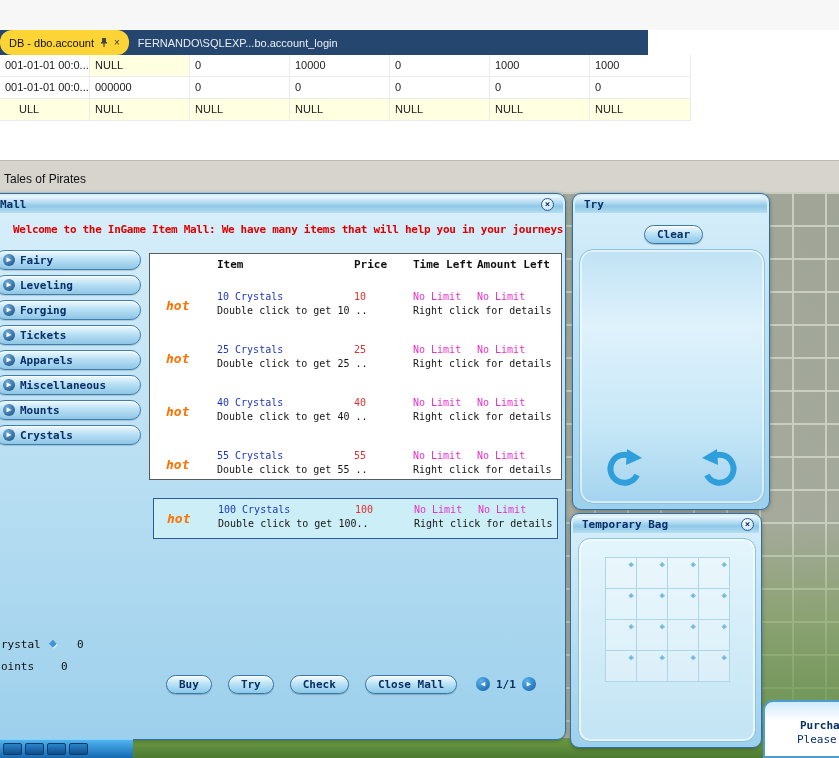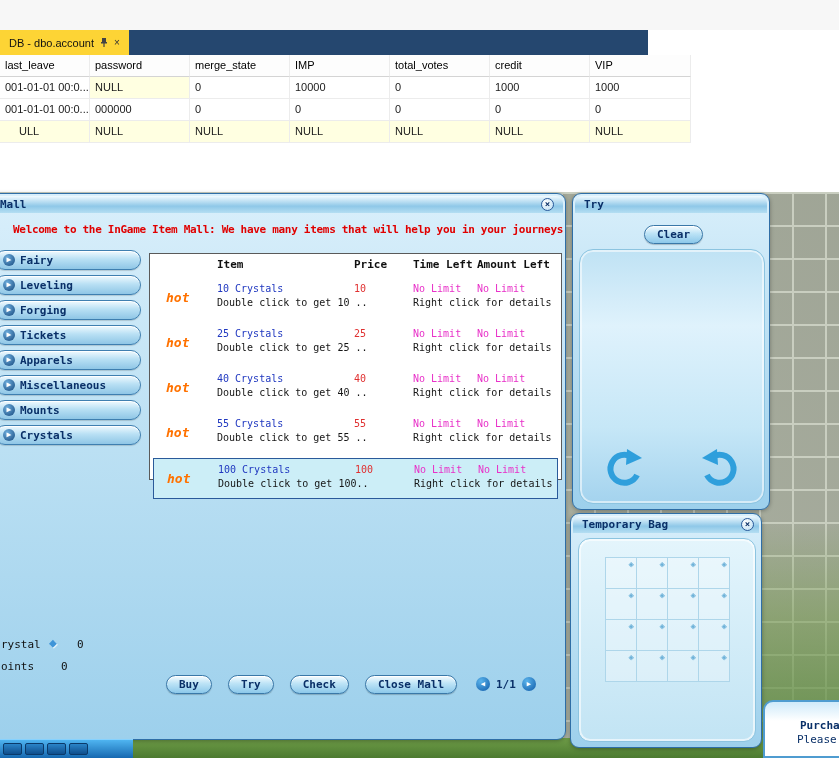--- a/index.html
+++ b/index.html
@@ -5,21 +5,21 @@
   * { margin:0; padding:0; box-sizing:border-box; }
   html,body { width:839px; height:758px; }
   #screen { position:relative; width:839px; height:758px; background:#ffffff; overflow:hidden;
             font-family:"Liberation Sans", sans-serif; }
 
   
   #top-white { position:absolute; left:0; top:0; width:839px; height:30px; background:#f7f7f7; }
   #tab-strip { position:absolute; left:0; top:30px; width:648px; height:25px; background:#25476f;
                display:flex; align-items:stretch; overflow:hidden; }
   .tab { display:flex; align-items:center; padding:0 9px; font-size:11px; color:#e8eef6; white-space:nowrap; }
-  .tab.active { background:#fdd435; color:#111; }
+  .tab.active { background:#fdd435; color:#111;border-radius:12px; }
   .tab-icon { margin-left:6px; font-size:10px; line-height:10px; color:#333; }
   .pin-icon svg { display:block; }
 
   #data-grid { position:absolute; left:0; top:55px; width:691px; background:#fff; }
   .grid-row { display:flex; height:22px; background:#fff; }
   .cell { height:22px; line-height:21px; padding-left:5px; font-size:11px; color:#1a1a1a;
           border-right:1px solid #ececec; border-bottom:1px solid #ececec;
           overflow:hidden; white-space:nowrap; }
   .grid-row.header .cell { border-bottom:1px solid #d4d4d4; color:#000; background:#fdfdfd; }
   .null-cell { background:#ffffe1; }
@@ -76,21 +76,21 @@
   .cat-arrow { position:absolute; left:7px; top:3px; width:12px; height:12px; border-radius:50%;
                background:radial-gradient(circle at 35% 30%, #6cacdc, #16497e);
                color:#fff; font-size:8px; line-height:12px; text-align:center; }
   .cat-label { font-size:11px; font-weight:bold; color:#0a3068; white-space:nowrap; }
 
   #item-list { position:absolute; left:160px; top:59px; width:413px; height:227px;
                background:#ffffff; border:1px solid #5a5a5a; }
   .list-head { position:absolute; top:4px; font-size:11px; font-weight:bold; color:#101010; }
   #lh-item { left:67px; } #lh-price { left:204px; } #lh-time { left:263px; } #lh-amount { left:327px; }
   #item-rows { position:absolute; left:0; top:20px; width:100%; }
-  .item-row { position:relative; height:41px; margin:4px 3px; font-size:10px; }
+  .item-row { position:relative; height:41px; margin:12px 3px; font-size:10px; }
   .item-row.selected { background:#cceef7; border:1px solid #2a5a9a; }
   .hot { position:absolute; left:13px; top:12px; color:#ff7200; font-size:13px;
          font-weight:bold; font-style:italic; }
   .i-name   { position:absolute; left:64px;  top:5px;  color:#2038c0; white-space:nowrap; }
   .i-desc   { position:absolute; left:64px;  top:19px; color:#151515; white-space:nowrap; }
   .i-price  { position:absolute; left:201px; top:5px;  color:#e03030; }
   .i-time   { position:absolute; left:260px; top:5px;  color:#e830c8; }
   .i-amount { position:absolute; left:324px; top:5px;  color:#e830c8; }
   .i-note   { position:absolute; left:260px; top:19px; color:#151515; white-space:nowrap; }
 
@@ -160,31 +160,25 @@
         <span class="tab-label">DB - dbo.account</span>
         <span class="tab-icon pin-icon">
           <svg width="8" height="11" viewBox="0 0 8 11">
             <rect x="2" y="1" width="4" height="5" fill="#444"></rect>
             <rect x="1" y="5" width="6" height="1.5" fill="#444"></rect>
             <rect x="3.4" y="6" width="1.2" height="4" fill="#444"></rect>
           </svg>
         </span>
         <span class="tab-icon">×</span>
       </div>
+      <div class="tab">
+        <span class="tab-label">FERNANDO\SQLEXP...bo.account_login</span>
+      </div>
     </div>
   <div id="data-grid">
-      <div class="grid-row header">
-        <div class="cell" style="width: 90px;">last_leave</div>
-        <div class="cell" style="width: 100px;">password</div>
-        <div class="cell" style="width: 100px;">merge_state</div>
-        <div class="cell" style="width: 100px;">IMP</div>
-        <div class="cell" style="width: 100px;">total_votes</div>
-        <div class="cell" style="width: 100px;">credit</div>
-        <div class="cell" style="width: 101px;">VIP</div>
-      </div>
       <div class="grid-row">
         <div class="cell" style="width: 90px;">001-01-01 00:0...</div>
         <div class="cell null-cell" style="width: 100px;">NULL</div>
         <div class="cell" style="width: 100px;">0</div>
         <div class="cell" style="width: 100px;">10000</div>
         <div class="cell" style="width: 100px;">0</div>
         <div class="cell" style="width: 100px;">1000</div>
         <div class="cell" style="width: 101px;">1000</div>
       </div>
       <div class="grid-row">
@@ -200,20 +194,23 @@
         <div class="cell null-cell" style="width: 90px; padding-left: 19px;">ULL</div>
         <div class="cell null-cell" style="width: 100px;">NULL</div>
         <div class="cell null-cell" style="width: 100px;">NULL</div>
         <div class="cell null-cell" style="width: 100px;">NULL</div>
         <div class="cell null-cell" style="width: 100px;">NULL</div>
         <div class="cell null-cell" style="width: 100px;">NULL</div>
         <div class="cell null-cell" style="width: 101px;">NULL</div>
       </div>
     </div>
 
+  <div id="game-titlebar">
+    <span>Tales of Pirates</span>
+  </div>
 
   <div id="game-area">
     <div id="moss"></div>
     <div id="grass-bottom"></div>
 
     <div class="gwin" id="mall-window">
       <div class="gwin-title">
         <span>Mall</span>
       </div>
       <div class="close-btn" id="mall-close">×</div>

